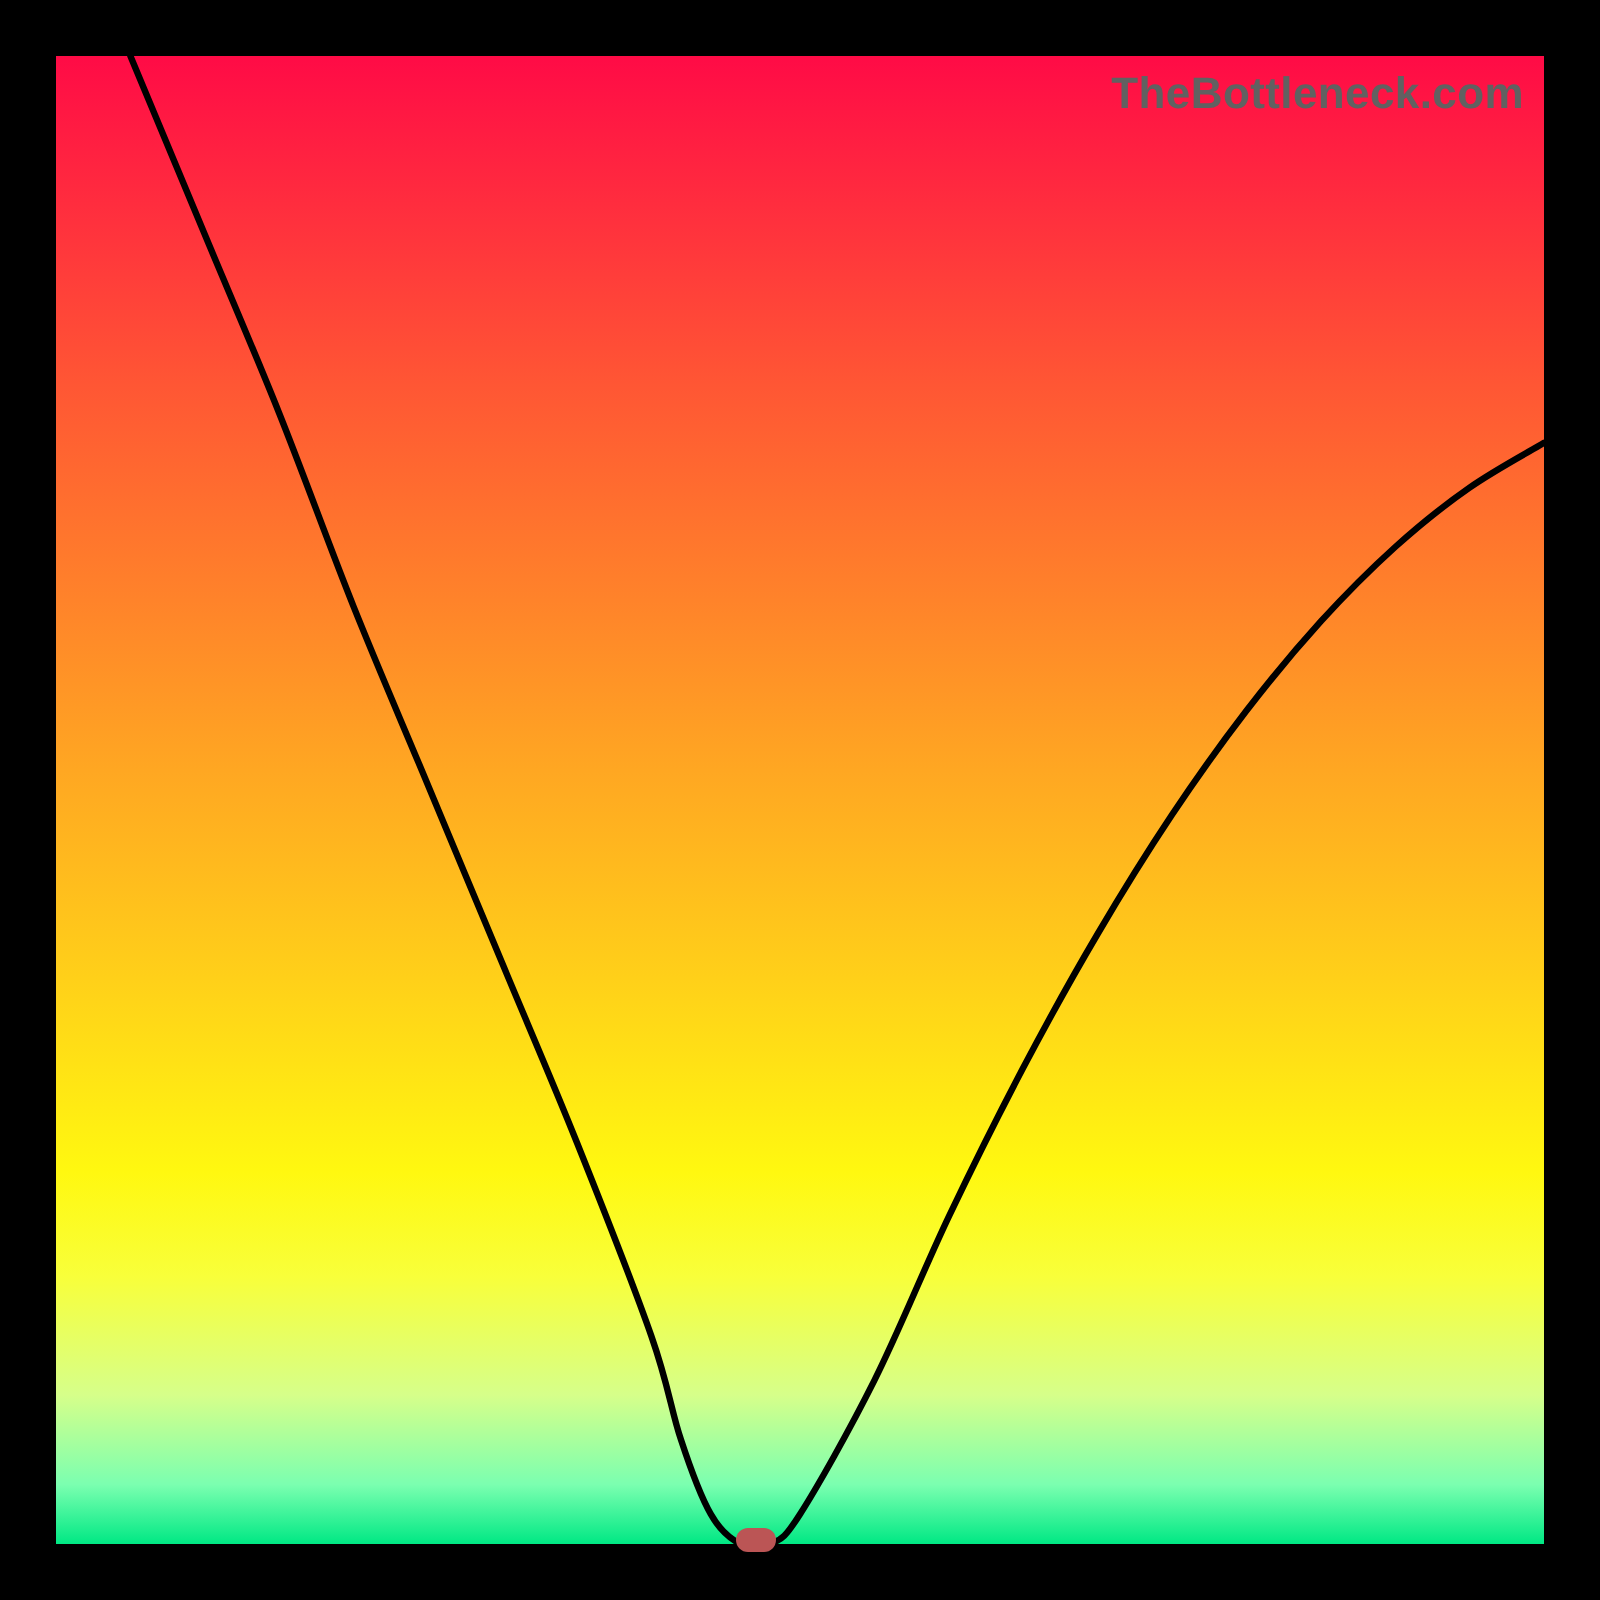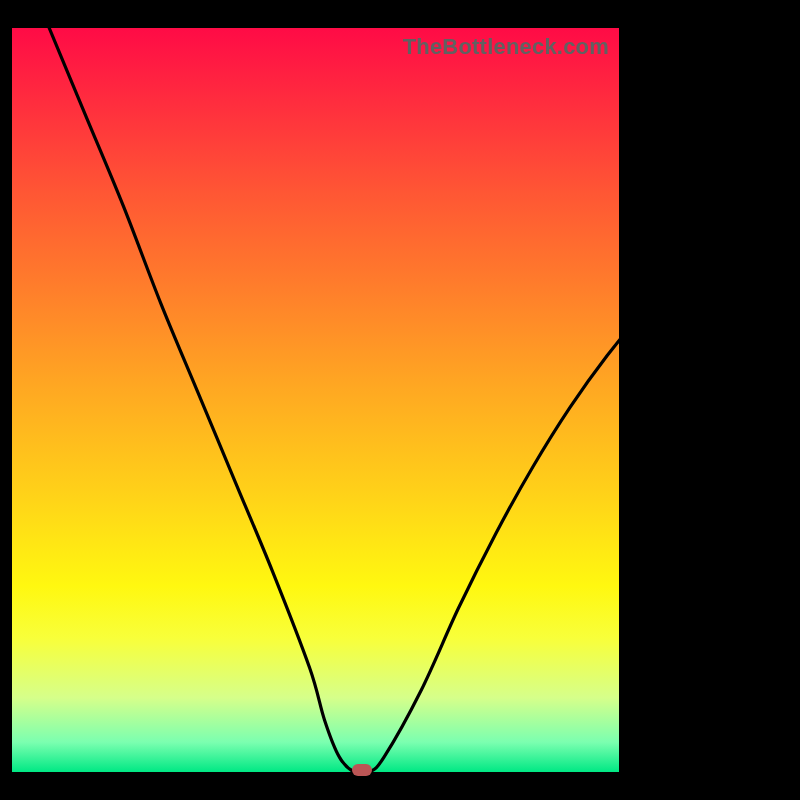--- a/index.html
+++ b/index.html
@@ -5,23 +5,23 @@
   * { margin: 0; padding: 0; box-sizing: border-box; }
   html, body { width: 800px; height: 800px; overflow: hidden; background: #000; }
   .frame {
     width: 800px;
     height: 800px;
     background: #000;
     position: relative;
   }
   .plot {
     position: absolute;
-    left: 12px;
+    left: 28px;
     top: 28px;
-    width: 607px;
+    width: 744px;
     height: 744px;
     background: linear-gradient(to bottom,
       #ff0b46 0%,
       #ff2d3e 10%,
       #ff5634 22%,
       #ff7e2b 35%,
       #ffa722 48%,
       #ffd019 62%,
       #fff810 75%,
       #f8ff3a 82%,

